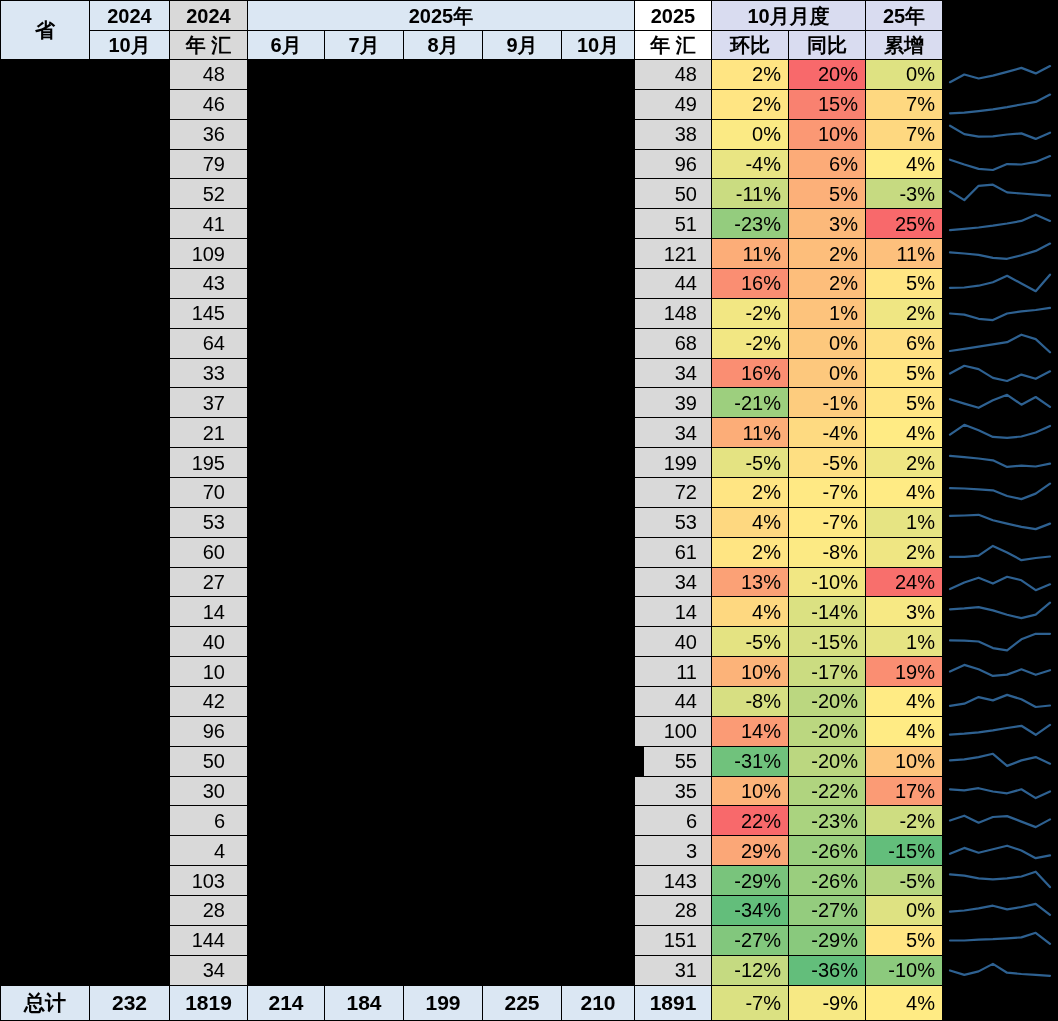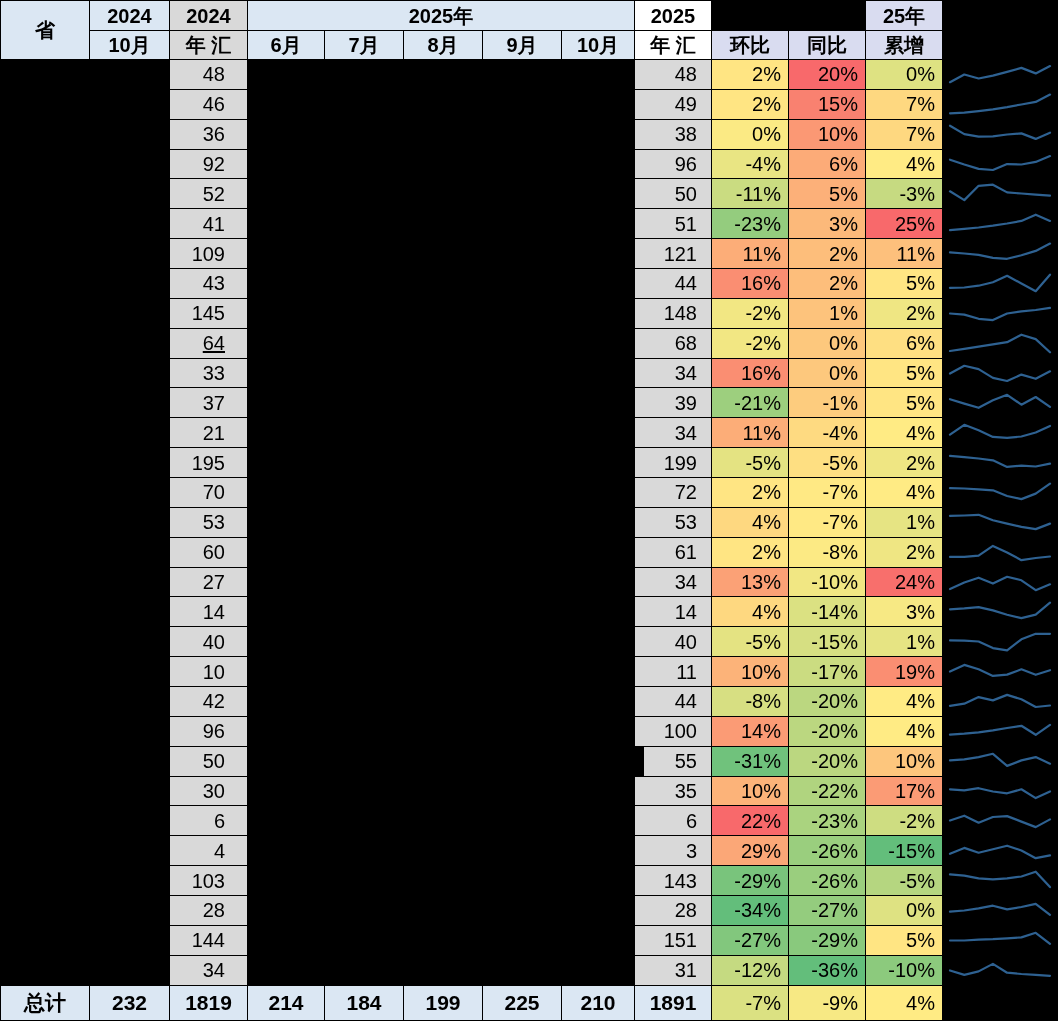--- a/index.html
+++ b/index.html
@@ -49,20 +49,21 @@
   <div class="cell hdr blue" style="grid-row:1;grid-column:4/span 5;">2025年</div>
   <div class="cell hdr blue" style="grid-row:2;grid-column:4;">6月</div>
   <div class="cell hdr blue" style="grid-row:2;grid-column:5;">7月</div>
   <div class="cell hdr blue" style="grid-row:2;grid-column:6;">8月</div>
   <div class="cell hdr blue" style="grid-row:2;grid-column:7;">9月</div>
   <div class="cell hdr blue" style="grid-row:2;grid-column:8;">10月</div>
 
   <div class="cell hdr white" style="grid-row:1;grid-column:9;">2025</div>
   <div class="cell hdr white" style="grid-row:2;grid-column:9;">年 汇</div>
 
+  <div class="cell hdr lav" style="grid-row:1;grid-column:10/span 2;">10月月度</div>
   <div class="cell hdr lav" style="grid-row:2;grid-column:10;">环比</div>
   <div class="cell hdr lav" style="grid-row:2;grid-column:11;">同比</div>
 
   <div class="cell hdr lav" style="grid-row:1;grid-column:12;">25年</div>
   <div class="cell hdr lav" style="grid-row:2;grid-column:12;">累增</div>
 
   <div class="cell black" style="grid-row:1/span 2;grid-column:13;"></div>
 
   <div class="cell total" style="grid-row:34;grid-column:1;">总计</div>
   <div class="cell total" style="grid-row:34;grid-column:2;">232</div>
@@ -123,21 +124,21 @@
     <div class="cell heat" style="grid-area: 5 / 10; background: rgb(251, 234, 132);">0%</div>
     <div class="cell heat" style="grid-area: 5 / 11; background: rgb(251, 152, 116);">10%</div>
     <div class="cell heat" style="grid-area: 5 / 12; background: rgb(254, 216, 128);">7%</div>
     <div class="cell spark" style="grid-area: 5 / 13;">
       <svg width="114" height="29">
         <polyline points="7.0,5.7 21.3,14.1 35.6,16.7 49.9,16.3 64.1,14.5 78.4,13.4 92.7,18.9 107.0,12.7" fill="none" stroke="#2e6191" stroke-width="2.2" stroke-linejoin="round" stroke-linecap="round"></polyline>
       </svg>
     </div>
     <div class="cell black" style="grid-area: 6 / 1;"></div>
     <div class="cell black" style="grid-area: 6 / 2;"></div>
-    <div class="cell grayval" style="grid-area: 6 / 3;">92</div>
+    <div class="cell grayval" style="grid-area: 6 / 3;">79</div>
     <div class="cell black" style="grid-area: 6 / 4;"></div>
     <div class="cell black" style="grid-area: 6 / 5;"></div>
     <div class="cell black" style="grid-area: 6 / 6;"></div>
     <div class="cell black" style="grid-area: 6 / 7;"></div>
     <div class="cell black" style="grid-area: 6 / 8;"></div>
     <div class="cell grayval g2" style="grid-area: 6 / 9;">96</div>
     <div class="cell heat" style="grid-area: 6 / 10; background: rgb(233, 229, 131);">-4%</div>
     <div class="cell heat" style="grid-area: 6 / 11; background: rgb(252, 171, 120);">6%</div>
     <div class="cell heat" style="grid-area: 6 / 12; background: rgb(255, 235, 132);">4%</div>
     <div class="cell spark" style="grid-area: 6 / 13;">
@@ -225,21 +226,21 @@
     <div class="cell heat" style="grid-area: 11 / 10; background: rgb(242, 231, 131);">-2%</div>
     <div class="cell heat" style="grid-area: 11 / 11; background: rgb(253, 195, 124);">1%</div>
     <div class="cell heat" style="grid-area: 11 / 12; background: rgb(239, 230, 131);">2%</div>
     <div class="cell spark" style="grid-area: 11 / 13;">
       <svg width="114" height="29">
         <polyline points="7.0,14.5 21.3,15.6 35.6,19.8 49.9,21.1 64.1,14.5 78.4,12.3 92.7,11.0 107.0,8.8" fill="none" stroke="#2e6191" stroke-width="2.2" stroke-linejoin="round" stroke-linecap="round"></polyline>
       </svg>
     </div>
     <div class="cell black" style="grid-area: 12 / 1;"></div>
     <div class="cell black" style="grid-area: 12 / 2;"></div>
-    <div class="cell grayval" style="grid-area: 12 / 3; text-decoration: underline;">64</div>
+    <div class="cell grayval" style="grid-area: 12 / 3;">64</div>
     <div class="cell black" style="grid-area: 12 / 4;"></div>
     <div class="cell black" style="grid-area: 12 / 5;"></div>
     <div class="cell black" style="grid-area: 12 / 6;"></div>
     <div class="cell black" style="grid-area: 12 / 7;"></div>
     <div class="cell black" style="grid-area: 12 / 8;"></div>
     <div class="cell grayval g2" style="grid-area: 12 / 9;">68</div>
     <div class="cell heat" style="grid-area: 12 / 10; background: rgb(242, 231, 131);">-2%</div>
     <div class="cell heat" style="grid-area: 12 / 11; background: rgb(253, 200, 125);">0%</div>
     <div class="cell heat" style="grid-area: 12 / 12; background: rgb(254, 223, 130);">6%</div>
     <div class="cell spark" style="grid-area: 12 / 13;">

